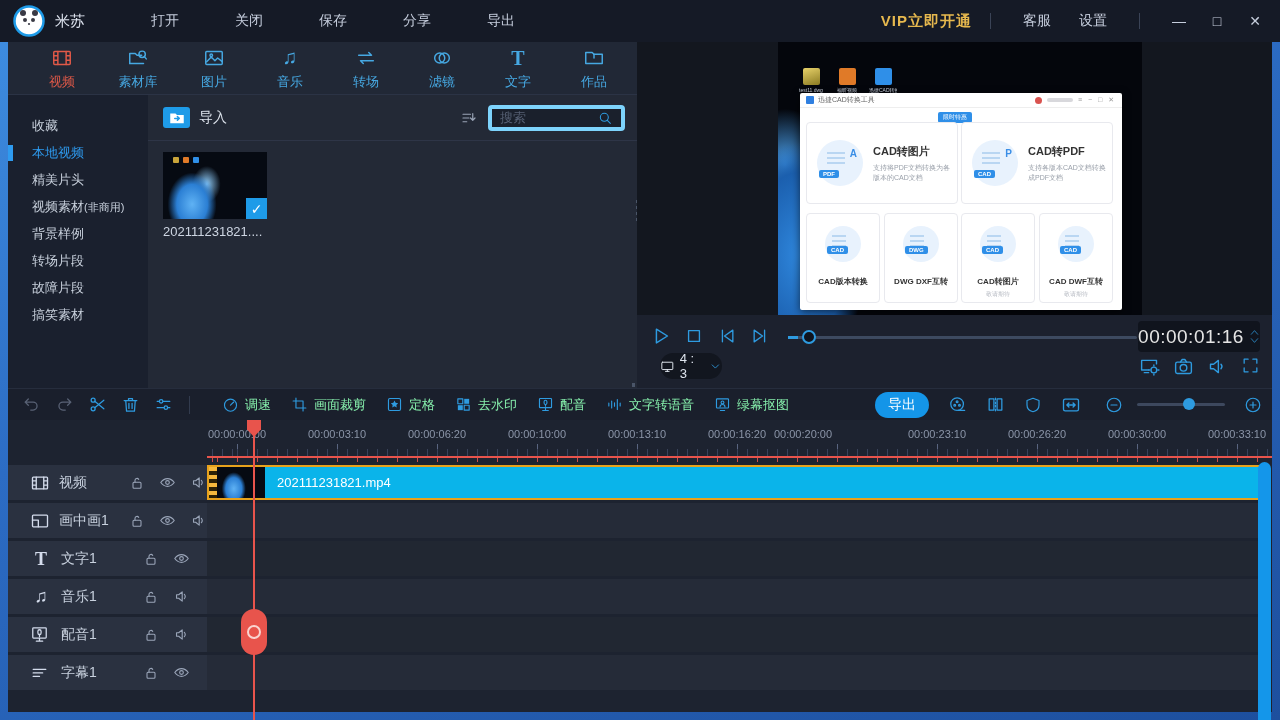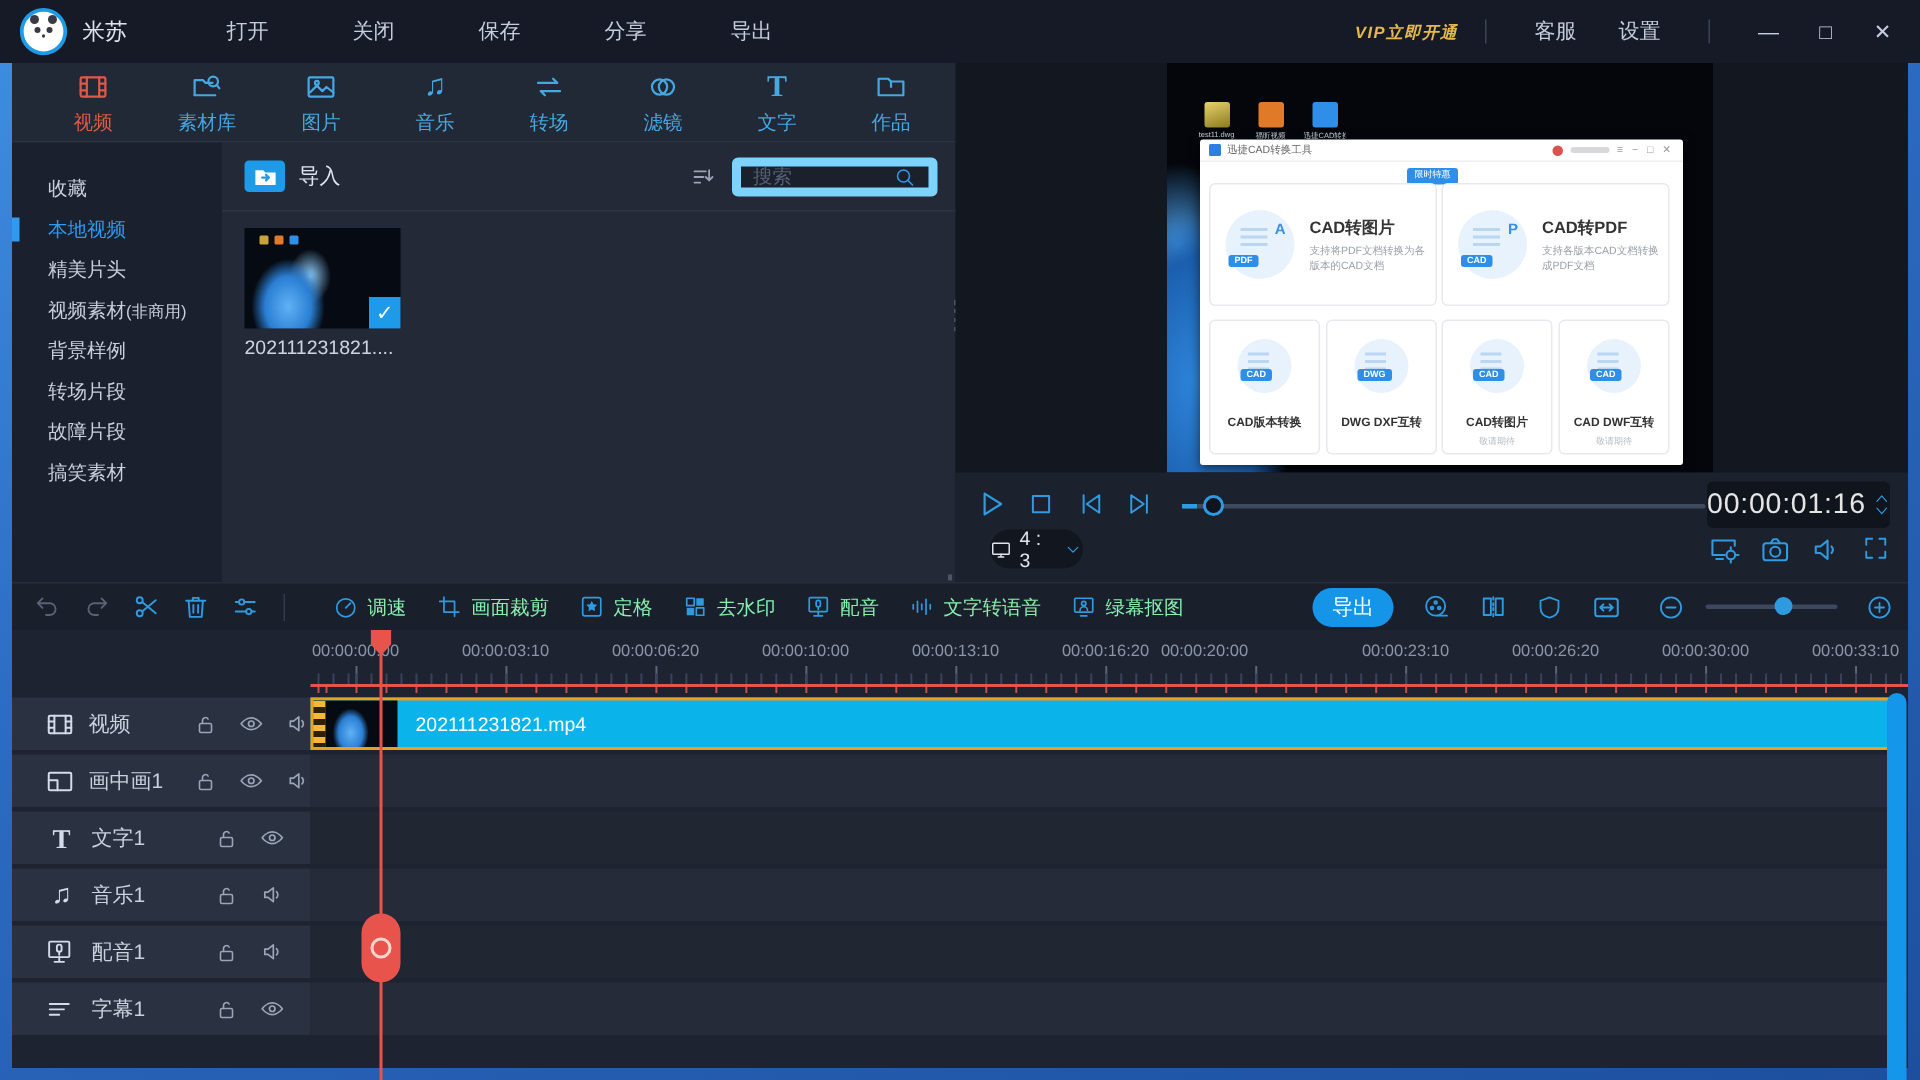--- a/index.html
+++ b/index.html
@@ -6,21 +6,21 @@
   html,body{width:1280px;height:720px;overflow:hidden}
   body{font-family:"Liberation Sans","DejaVu Sans",sans-serif;background:linear-gradient(160deg,#3f8fe2 0%,#2c6cc4 40%,#1d4f9e 100%);position:relative;color:#cdd5e2}
   svg.ic{display:block;fill:none;stroke:currentColor;stroke-width:1.6;stroke-linecap:round;stroke-linejoin:round}
   
   .titlebar{position:absolute;left:0;top:0;width:1280px;height:42px;background:#151a26;display:flex;align-items:center;z-index:50}
   .logo{width:32px;height:32px;margin-left:13px}
   .appname{margin-left:10px;font-size:15px;color:#dde3ee}
   .mainmenu{display:flex;margin-left:66px;gap:56px;font-size:14px;color:#c6cedd}
   .mainmenu span{cursor:default}
   .tb-right{margin-left:auto;display:flex;align-items:center;gap:0}
-  .vip{font-size:11px;font-weight:bold;font-style:italic;color:#e6b84e;letter-spacing:1px}
+  .vip{font-size:15px;font-weight:bold;color:#e6b84e;letter-spacing:1px}
   .tb-sep{width:1px;height:16px;background:#3a4356;margin:0 18px}
   .tb-item{font-size:14px;color:#c6cedd;margin:0 14px}
   .winbtns{display:flex;align-items:center;gap:8px;margin:0 10px 0 6px;color:#c6cedd}
   .winbtn{width:30px;height:28px;display:flex;align-items:center;justify-content:center;font-size:14px}
   
   .frame{position:absolute;left:8px;top:42px;width:1264px;height:670px;background:#202633}
   .tabbar{position:absolute;left:0;top:0;width:629px;height:53px;background:#212836;border-bottom:1px solid #2b3345;display:flex;align-items:center;padding-left:16px}
   .mtab{width:76px;display:flex;flex-direction:column;align-items:center;gap:3px;color:#46a8e2;font-size:13px}
   .mtab .glyph{height:24px;display:flex;align-items:center;justify-content:center}
   .mtab.active{color:#e05948}
@@ -30,21 +30,21 @@
   .sb-item{height:27px;line-height:27px;padding-left:24px;font-size:13px;color:#c8d0dc;white-space:nowrap}
   .sb-item.active{color:#2e9bf0}
   .sb-item .suffix{font-size:11px;margin-left:0}
   .sb-ind{position:absolute;left:0;width:5px;height:16px;background:#2e9bf0}
   
   .library{position:absolute;left:140px;top:53px;width:489px;height:293px;background:#232936}
   .lib-head{position:absolute;left:0;top:0;width:100%;height:46px;border-bottom:1px solid #2e3547;display:flex;align-items:center}
   .imp-btn{width:27px;height:21px;background:#1e9be8;border-radius:3px;margin-left:15px;display:flex;align-items:center;justify-content:center;color:#fff}
   .imp-label{margin-left:9px;font-size:14px;color:#dfe5ee}
   .sort{margin-left:auto;color:#9aa4b6}
-  .searchbox{width:137px;height:26px;background:#1a202c;border:6px solid #7dd3fc;border-radius:4px;margin:0 12px 0 10px;display:flex;align-items:center;padding:0 8px}
+  .searchbox{width:137px;height:26px;background:#1a202c;border:4px solid #7dd3fc;border-radius:4px;margin:0 12px 0 10px;display:flex;align-items:center;padding:0 8px}
   .searchbox input{flex:1;background:transparent;border:none;outline:none;color:#aeb8c8;font-size:13px;font-family:inherit;min-width:0}
   .searchbox input::placeholder{color:#566074}
   .searchbox .mag{color:#2e9be0}
   .thumb{position:absolute;left:15px;top:57px;width:104px;height:67px;background:
     radial-gradient(ellipse 34px 44px at 28% 78%, #5fb2f4 0%, #2b7fd4 45%, rgba(10,20,40,0) 72%),
     radial-gradient(ellipse 20px 26px at 42% 48%, #8ecbf8 0%, rgba(10,20,40,0) 70%),
     #060a12}
   .thumb .minicons{position:absolute;left:10px;top:5px;display:flex;gap:4px}
   .thumb .minicons i{width:6px;height:6px;border-radius:1px;display:block}
   .thumb .chk{position:absolute;right:0;bottom:0;width:21px;height:21px;background:#1e9be8;color:#fff;font-size:14px;display:flex;align-items:center;justify-content:center}

